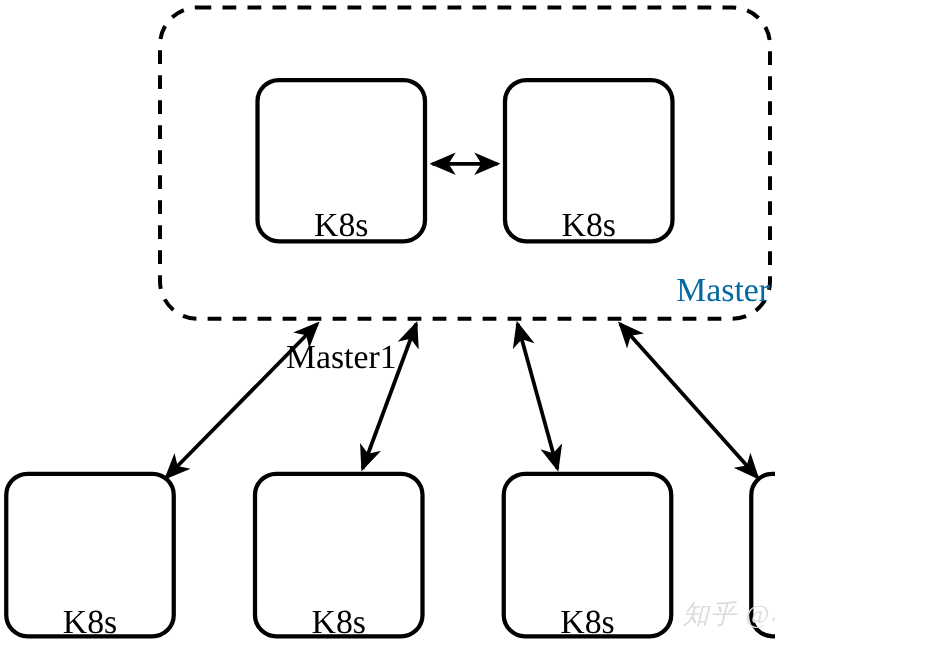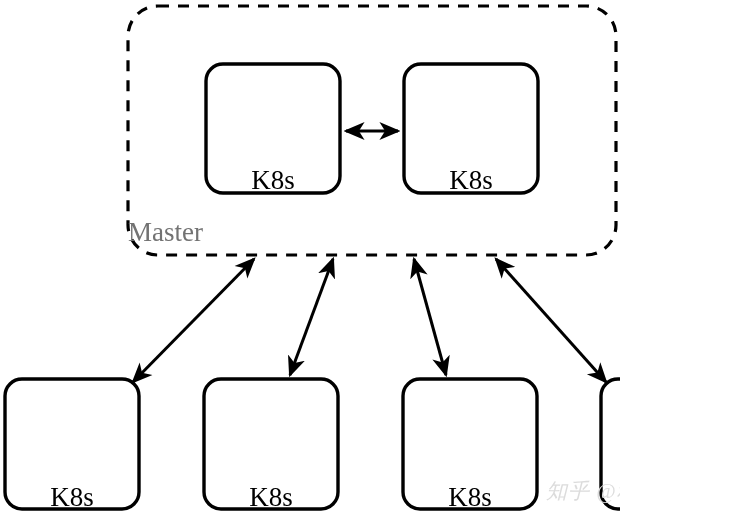--- a/index.html
+++ b/index.html
@@ -27,22 +27,22 @@
     text-align: center;
     color: #000000;
     font-size: 27px;
     line-height: 35px;
     font-family: "Liberation Serif", "DejaVu Serif", serif;
     white-space: pre;
     pointer-events: none;
   }
   .group-label {
     position: absolute;
-    text-align: left;
-    color: #737373;
+    text-align: right;
+    color: #0369a1;
     font-size: 27px;
     line-height: 30px;
     font-family: "Liberation Serif", "DejaVu Serif", serif;
   }
   #watermark {
     position: absolute;
     left: 546px;
     top: 477px;
     width: 180px;
     height: 28px;
@@ -84,20 +84,21 @@
     <rect x="601" y="379" width="134" height="130" rx="17" ry="17" fill="#ffffff" stroke="#000000" stroke-width="3.4"></rect>
 
     <line x1="133" y1="382" x2="254" y2="259" stroke="#000000" stroke-width="3" marker-start="url(#arrowtail)" marker-end="url(#arrowhead)"></line>
     <line x1="290" y1="375" x2="333" y2="259" stroke="#000000" stroke-width="3" marker-start="url(#arrowtail)" marker-end="url(#arrowhead)"></line>
     <line x1="446" y1="375" x2="414" y2="259" stroke="#000000" stroke-width="3" marker-start="url(#arrowtail)" marker-end="url(#arrowhead)"></line>
     <line x1="496" y1="259" x2="606" y2="382" stroke="#000000" stroke-width="3" marker-start="url(#arrowtail)" marker-end="url(#arrowhead)"></line>
   </svg>
 
   <div class="node-label" style="left:206px; top:93px; width:134px;">
     <div>K8s</div>
+    <div>Master1</div>
   </div>
   <div class="node-label" style="left:404px; top:93px; width:134px;">
     <div>K8s</div>
   </div>
 
   <div class="group-label" style="left:128px; top:217px; width:488px;">Master</div>
 
   <div class="node-label" style="left:5px; top:410px; width:134px;">
     <div>K8s</div>
     

